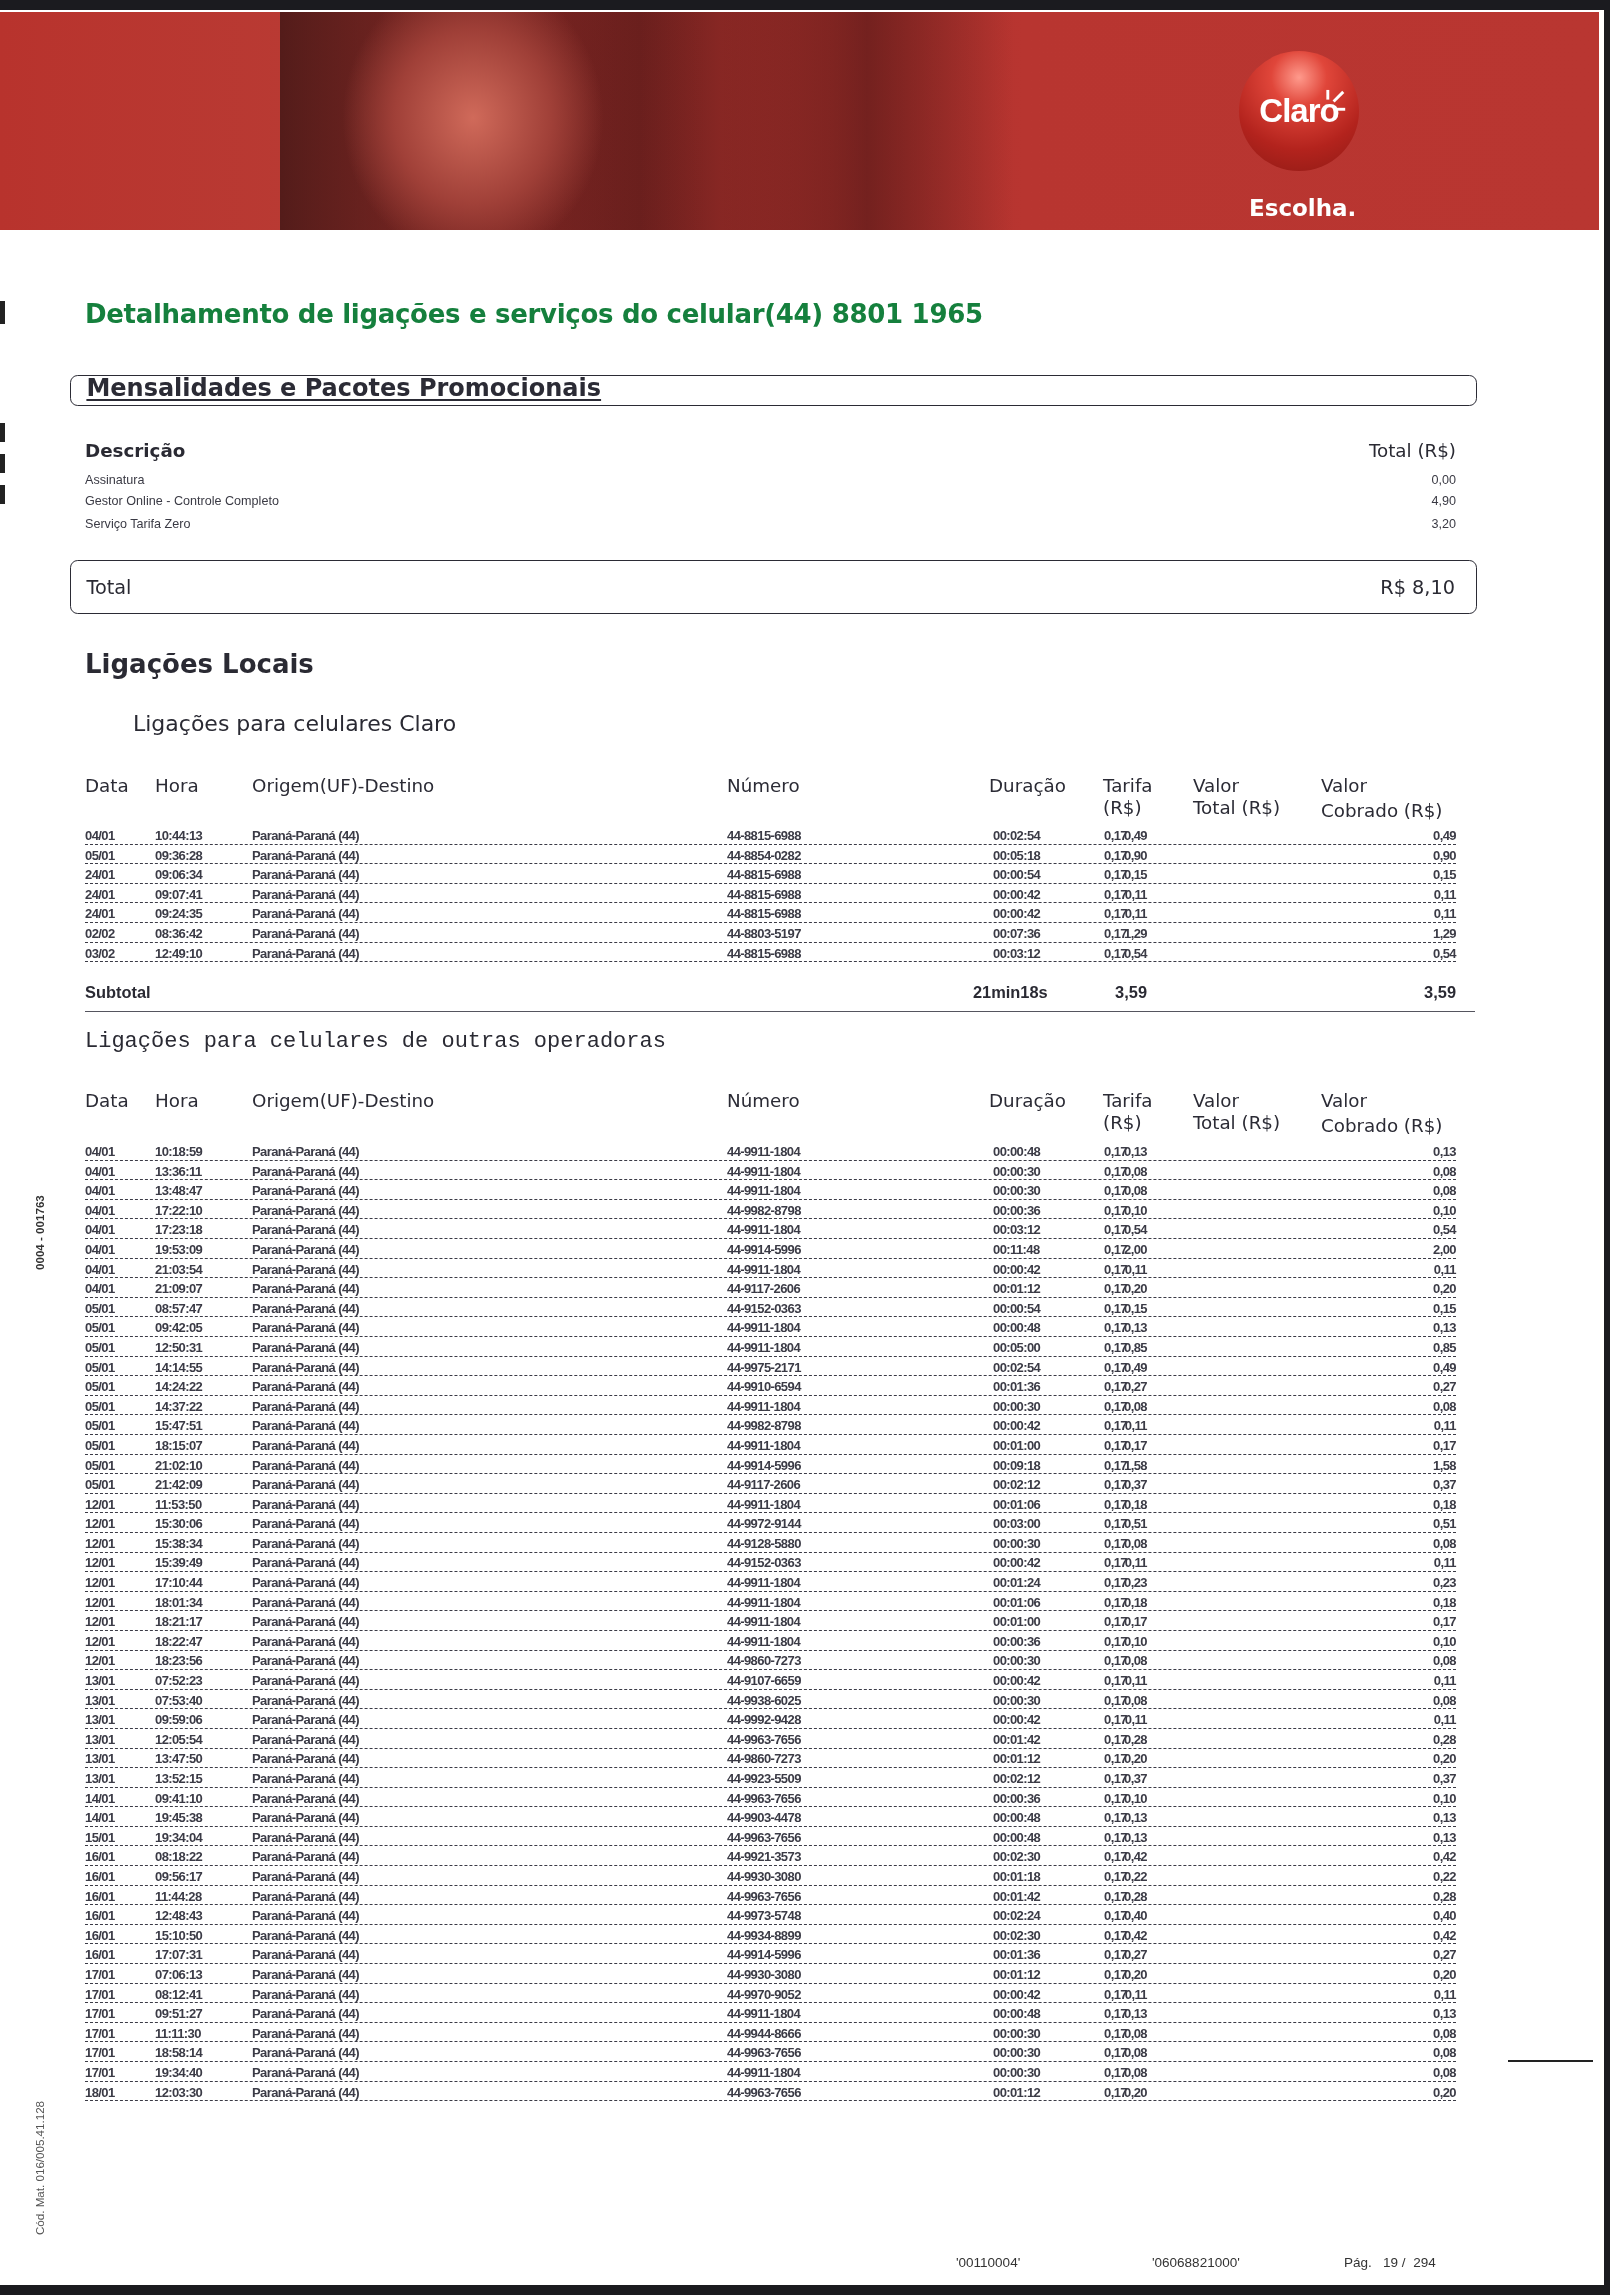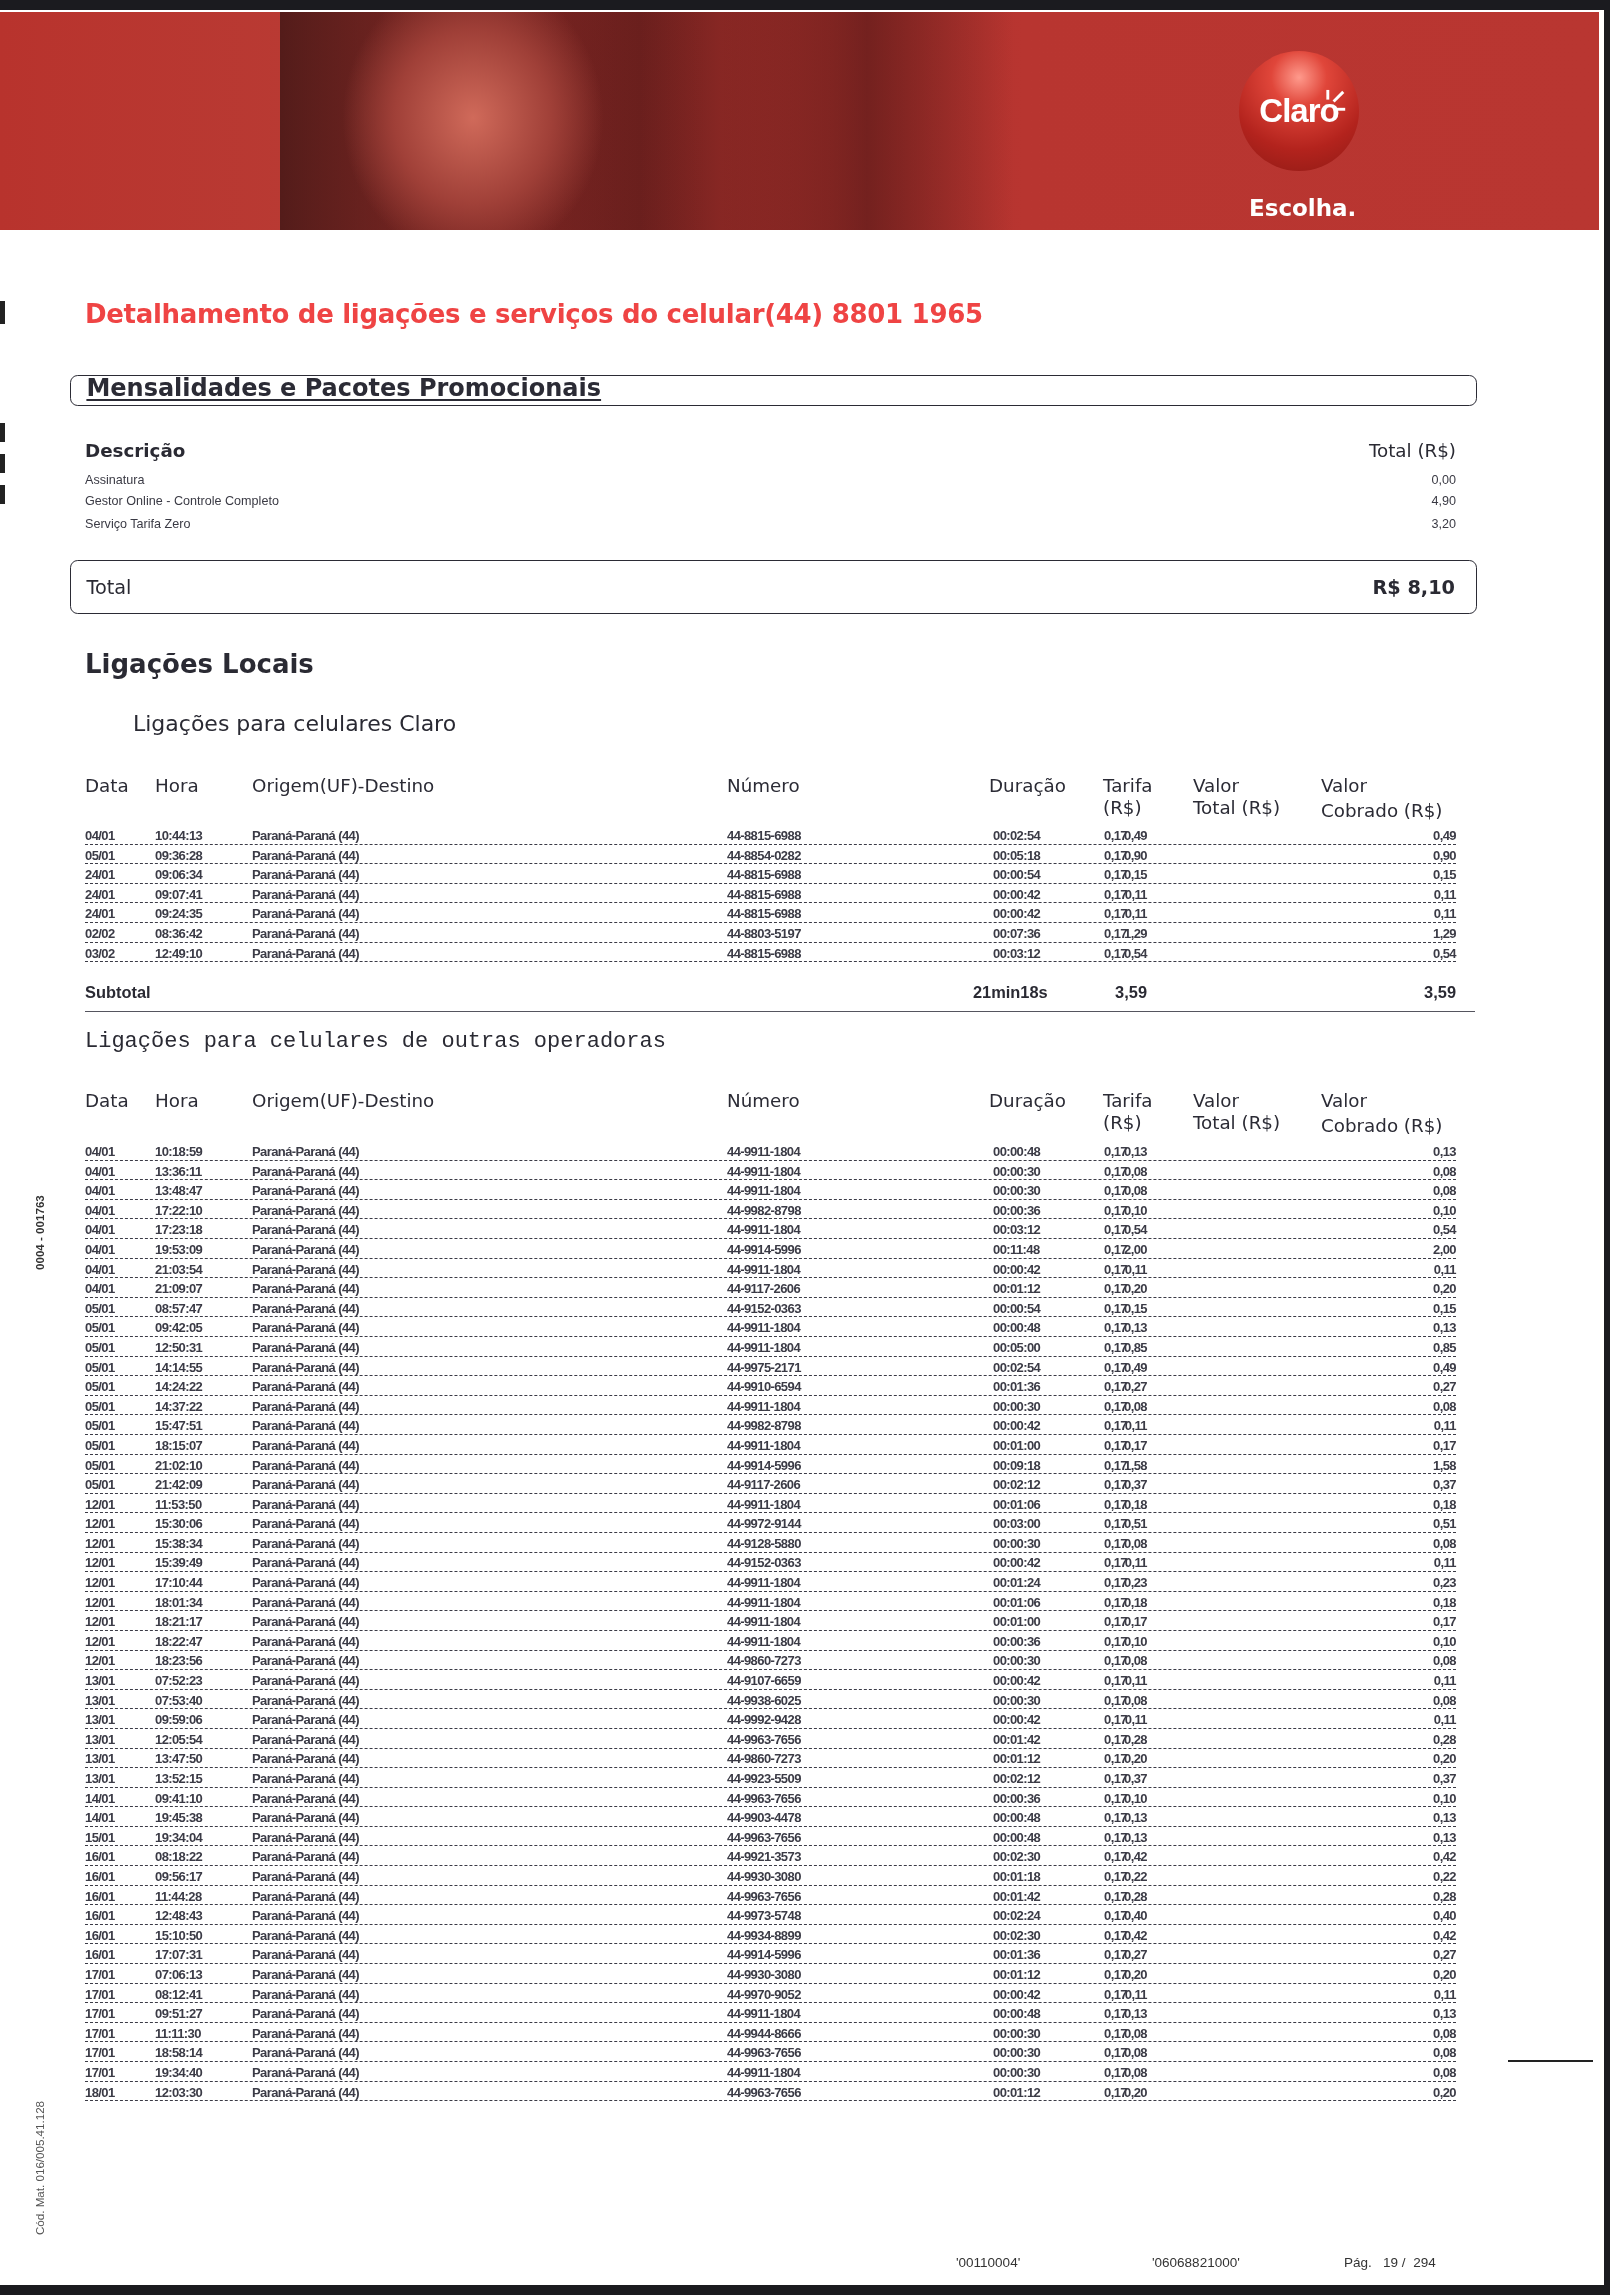--- a/index.html
+++ b/index.html
@@ -27,41 +27,41 @@
       display: flex; align-items: center; justify-content: center;
     }
     .logo-text { color: #ffffff; font-family: "Liberation Sans", sans-serif; font-weight: bold; font-size: 33px; letter-spacing: -1px; }
     .logo-rays { position: absolute; left: 83px; top: 37px; width: 29px; height: 29px; }
     .slogan {
       position: absolute; left: 1249px; top: 183px; color: #ffffff;
       font-family: "DejaVu Sans", sans-serif; font-weight: bold; font-size: 23px;
     }
     .left-marks { position: absolute; left: 0; width: 4.8px; background: #222; }
     .page-title {
-      position: absolute; left: 85px; top: 299px; font-size: 26px; font-weight: bold; color: #ef4444;
+      position: absolute; left: 85px; top: 299px; font-size: 26px; font-weight: bold; color: #15803d;
       font-family: "DejaVu Sans", sans-serif; letter-spacing: -0.3px;
     }
     .box-header {
       position: absolute; left: 70px; top: 375px; width: 1405px; height: 29px;
       border: 1.9px solid #2b2b35; border-radius: 7.7px;
     }
     .box-header span {
       position: absolute; left: 15.4px; top: -1.9px; font-size: 24px; font-weight: bold; color: #2b2b35;
       text-decoration: underline; text-underline-offset: 2.9px;
     }
     .mens-head { position: absolute; left: 85px; top: 440px; width: 1371px; font-size: 18.3px; font-weight: bold; }
     .mens-head .r { position: absolute; right: 0; top: 0; font-weight: normal; }
     .mens-row { position: absolute; left: 85px; width: 1371px; font-size: 12.6px; color: #3a3a44; font-family: "Liberation Sans", sans-serif; }
     .mens-row .r { position: absolute; right: 0; top: 0; }
     .box-total {
       position: absolute; left: 70px; top: 560px; width: 1405px; height: 52px;
       border: 1.9px solid #2b2b35; border-radius: 7.7px;
     }
     .box-total .l { position: absolute; left: 15.4px; top: 14.5px; font-size: 19.3px; }
-    .box-total .r { position: absolute; right: 21px; top: 14.5px; font-size: 19.3px; font-weight: bold; }
+    .box-total .r { position: absolute; right: 21px; top: 14.5px; font-size: 19.3px; font-weight: normal; }
     .section-h1 { position: absolute; left: 85px; top: 649px; font-size: 26px; font-weight: bold; }
     .section-h2 { position: absolute; left: 85px; font-size: 22px; }
     .thead { position: absolute; left: 85px; width: 1371px; height: 58px; font-size: 18.3px; color: #2b2b35; }
     .thead div { position: absolute; top: 0; line-height: 22px; }
     .tbody { position: absolute; left: 85px; width: 1371px; font-weight: bold; }
     .row {
       position: relative; height: 19.6px; font-family: "Liberation Sans", sans-serif; font-size: 13px;
       color: #3b3b46; letter-spacing: -0.6px;
     }
     .row::after {

